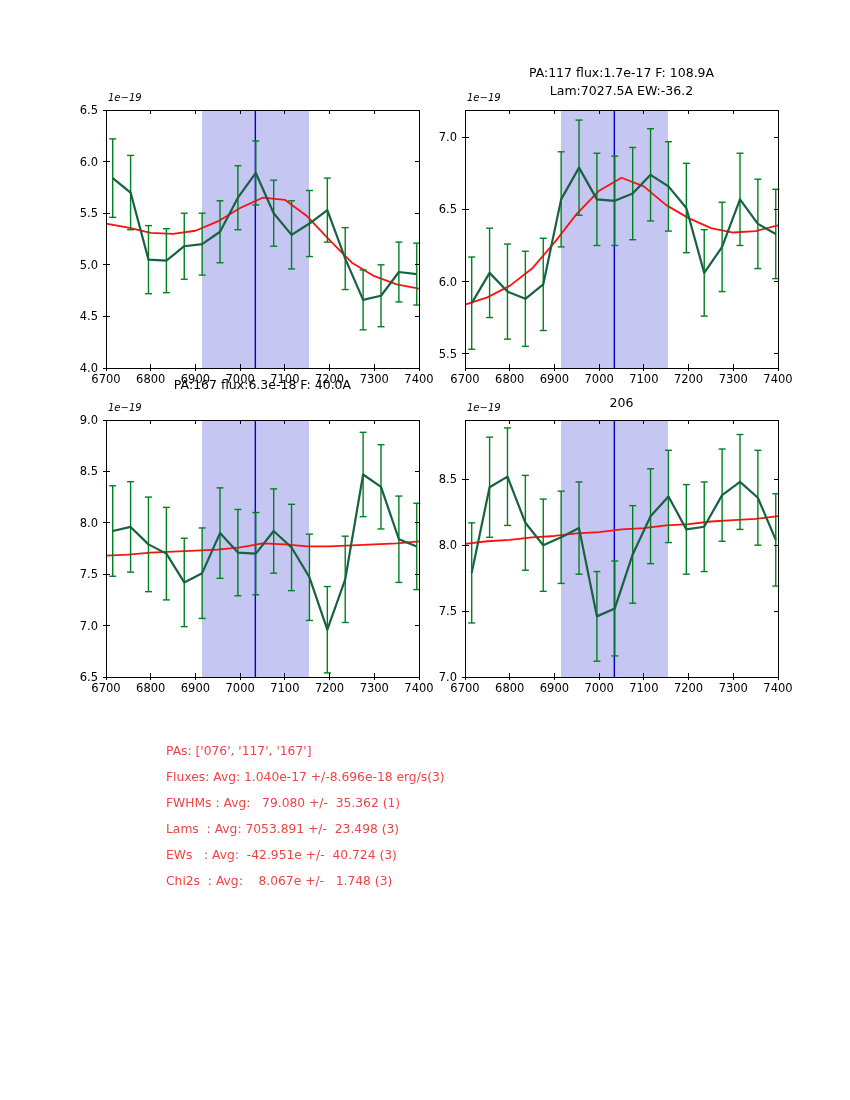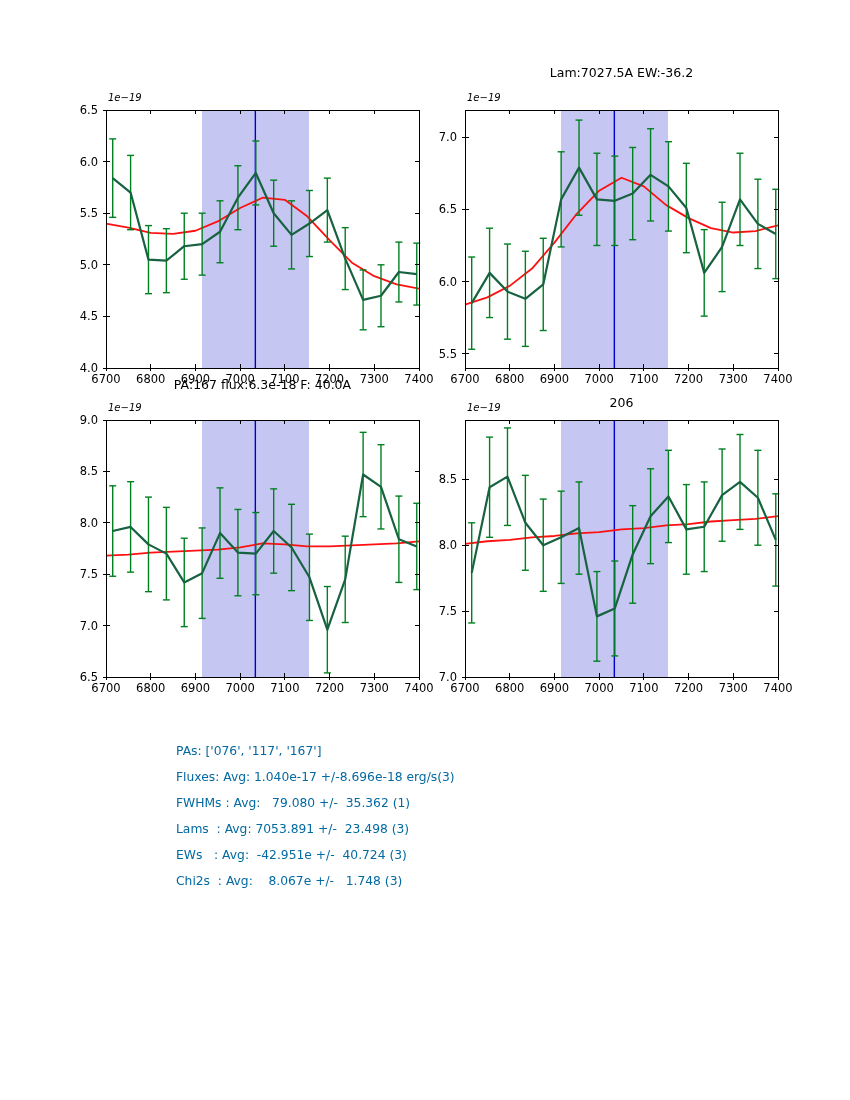--- a/index.html
+++ b/index.html
@@ -12,31 +12,32 @@
     font-size:12.5px;line-height:18px;color:#000;
   }
   .plot-title .tline{white-space:pre;}
   .plot-title.single{padding-top:18px;box-sizing:border-box;}
   .offset-label{
     position:absolute;font-size:10px;color:#000;font-style:italic;
   }
   #plots-svg{position:absolute;left:0;top:0;}
   #stats-block{
     position:absolute;left:166px;top:738px;
-    font-size:12.3px;line-height:26px;color:#0369a1;margin-left:10px;
+    font-size:12.3px;line-height:26px;color:#ef4444;
   }
   #stats-block .stat-line{white-space:pre;}
   svg text{font-family:"DejaVu Sans","Liberation Sans",sans-serif;font-size:11.5px;fill:#000;}
 </style>
 </head>
 <body>
 
 <div id="figure">
 
   <div class="plot-title" style="left:465px;top:64px;">
+    <div class="tline">PA:117 flux:1.7e-17 F: 108.9A</div>
     <div class="tline">Lam:7027.5A EW:-36.2</div>
   </div>
   <div class="plot-title" style="left:106px;top:376px;">
     <div class="tline">PA:167 flux:6.3e-18 F: 40.0A</div>
   </div>
   <div class="plot-title single" style="left:465px;top:376px;">
     <div class="tline">206</div>
   </div>
 
   <div class="offset-label" style="left:108px;top:92px;">1e−19</div>

